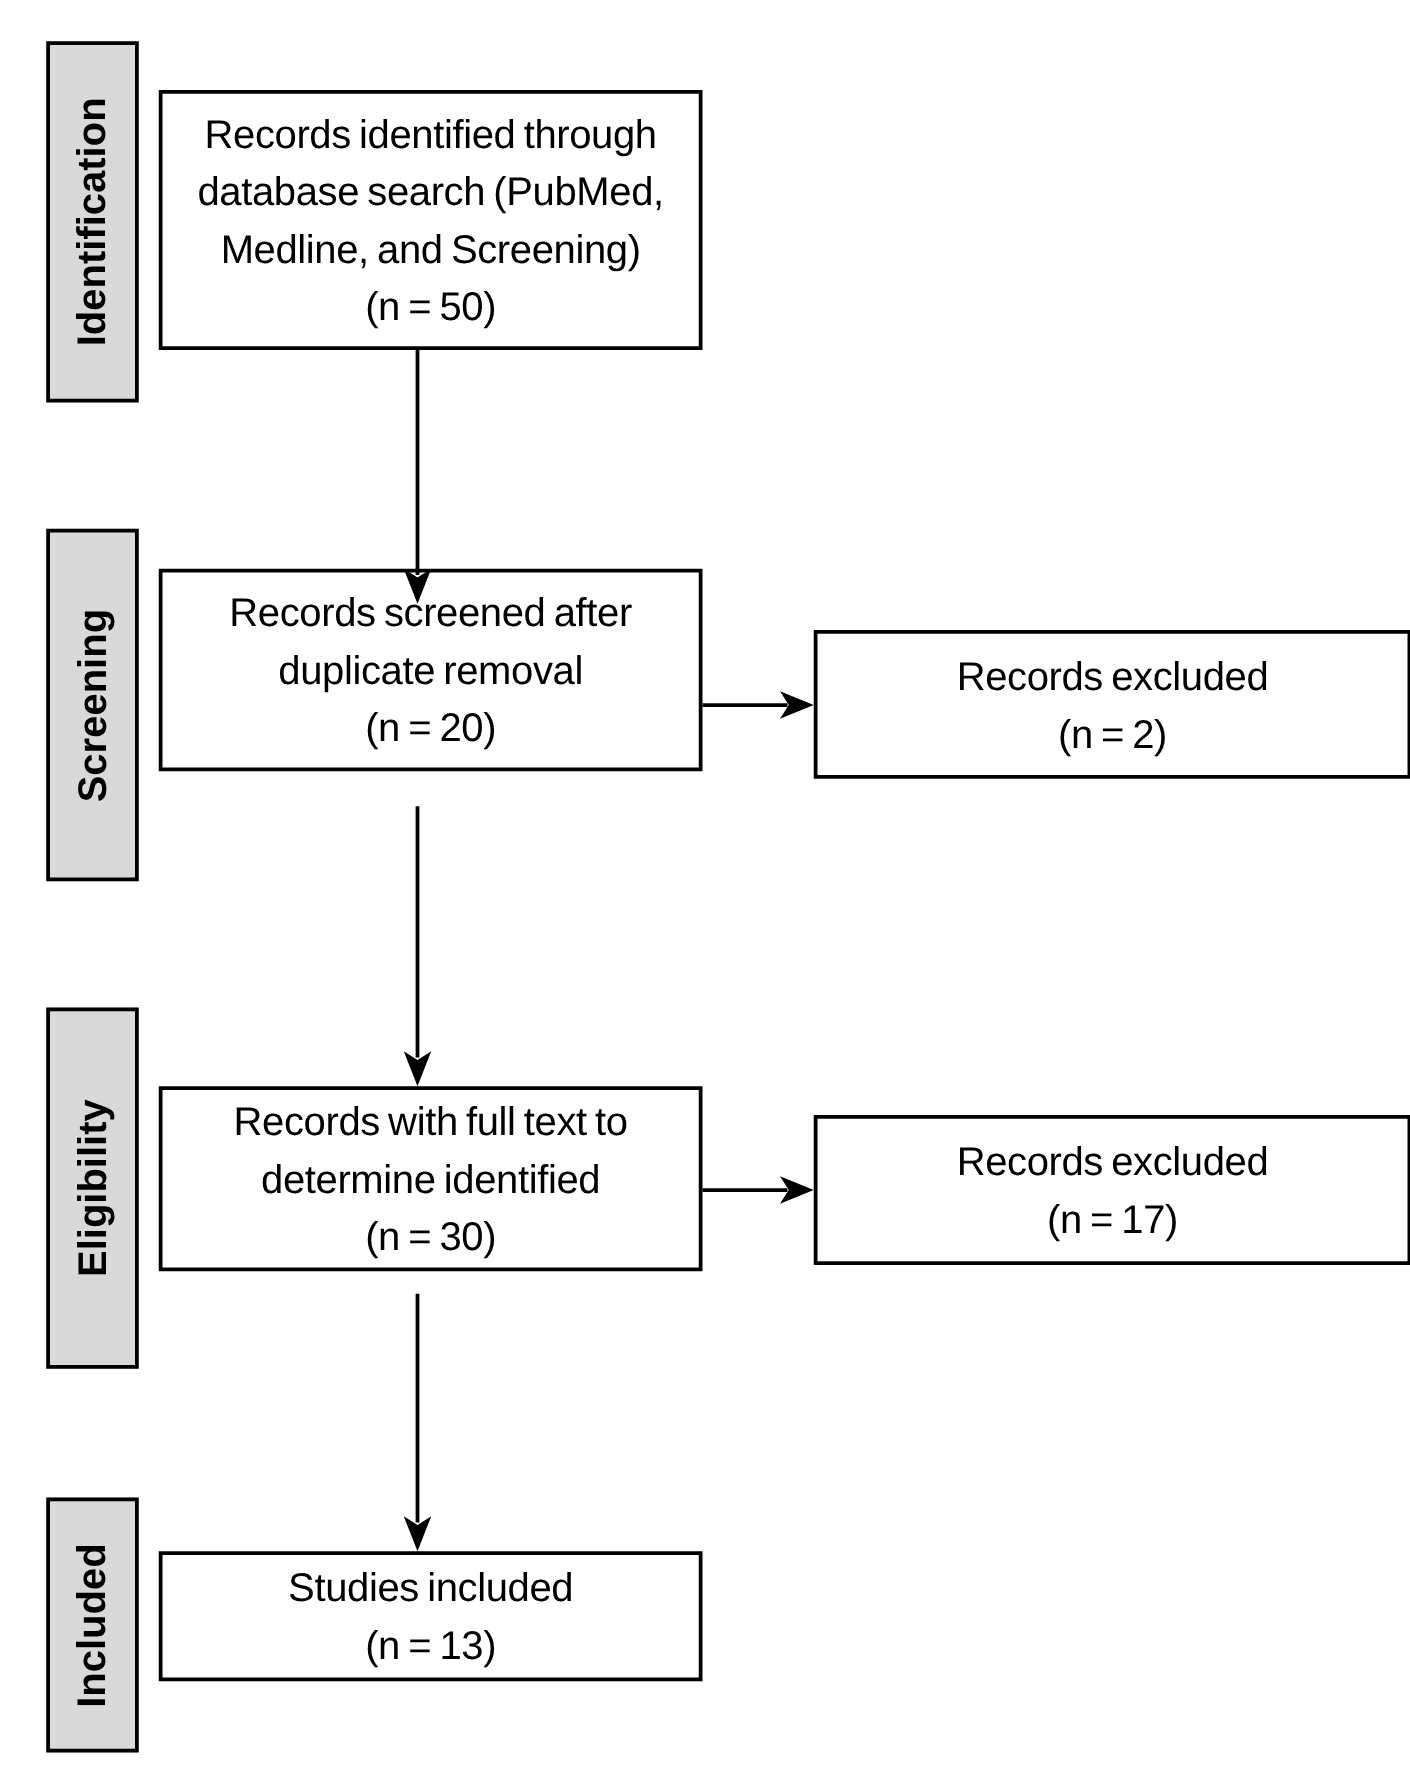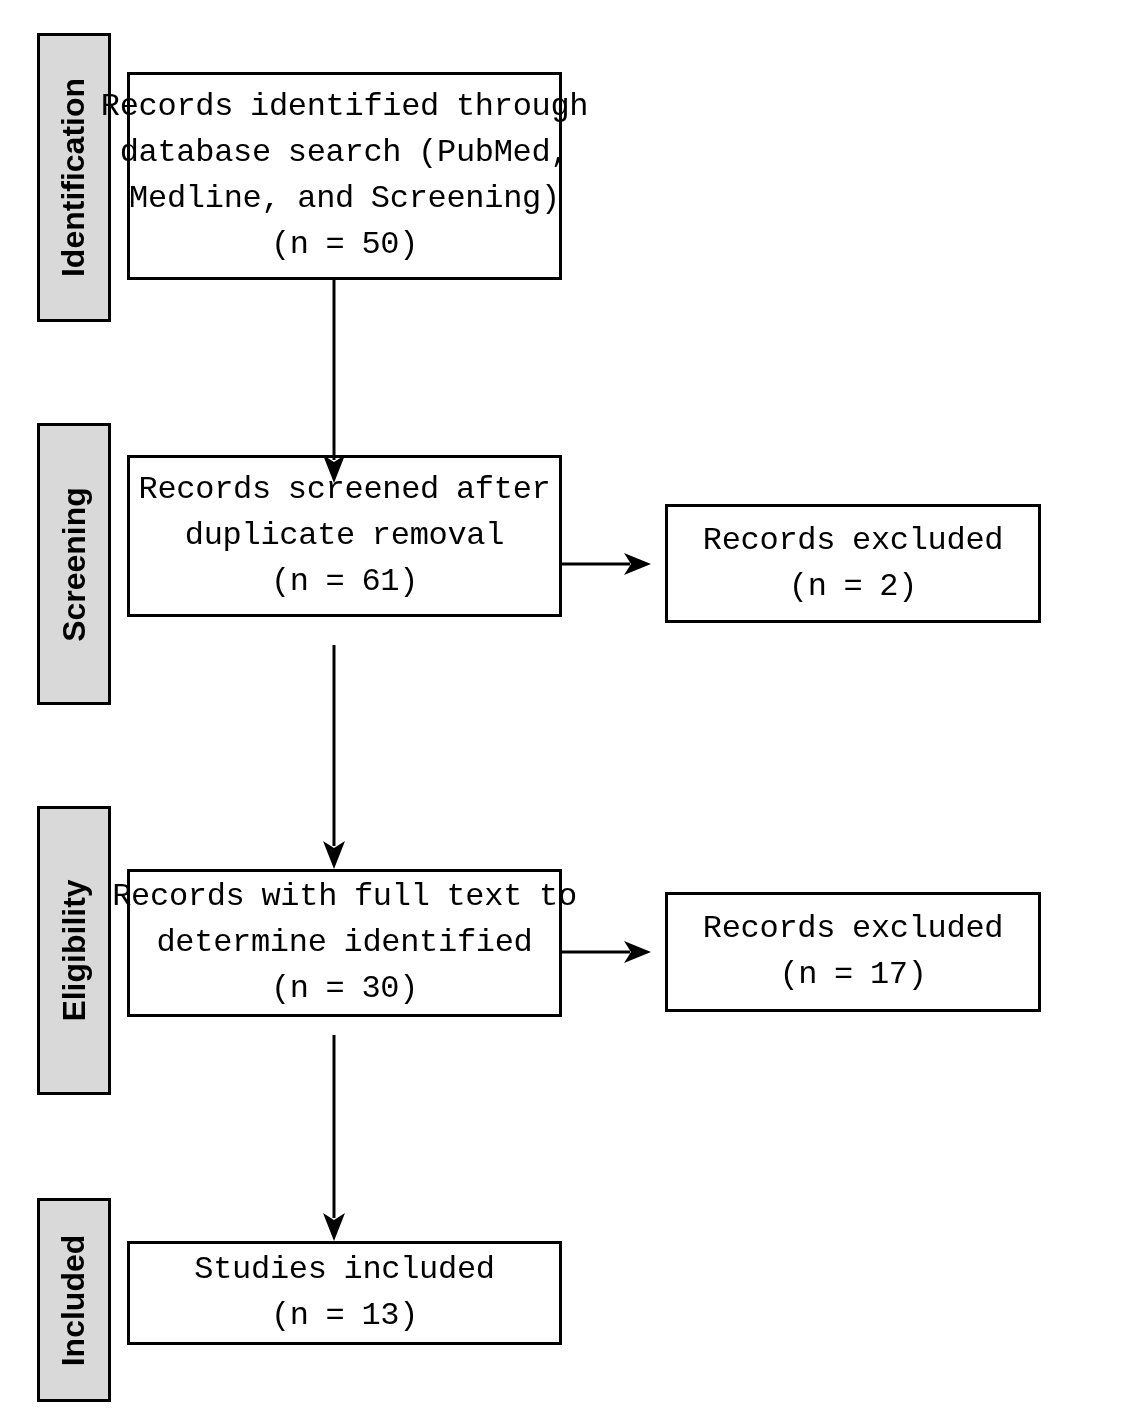--- a/index.html
+++ b/index.html
@@ -47,24 +47,23 @@
     display: flex;
     flex-direction: column;
     align-items: center;
     justify-content: center;
     text-align: center;
     font-size: 32px;
     line-height: 46px;
     letter-spacing: -0.3px;
     word-spacing: -2px;
     color: var(--text, #000000);
-    font-family: Liberation Mono, monospace;
   }
   .fbox.main { left: 127px; width: 435px; }
-  .fbox.side { left: 665px; width: 376px; }
+  .fbox.side { left: 651px; width: 478px; }
   .tline { white-space: nowrap; }
   
   svg.arrows {
     position: absolute;
     left: 0;
     top: 0;
     pointer-events: none;
   }
   svg.arrows line {
     stroke: var(--border, #000000);
@@ -96,21 +95,21 @@
   <div class="fbox main" style="top:72px;height:208px">
     <div class="tline">Records identified through</div>
     <div class="tline">database search (PubMed,</div>
     <div class="tline">Medline, and Screening)</div>
     <div class="tline">(n = 50)</div>
   </div>
 
   <div class="fbox main" style="top:455px;height:162px">
     <div class="tline">Records screened after</div>
     <div class="tline">duplicate removal</div>
-    <div class="tline">(n = 61)</div>
+    <div class="tline">(n = 20)</div>
   </div>
 
   <div class="fbox main" style="top:869px;height:148px">
     <div class="tline">Records with full text to</div>
     <div class="tline">determine identified</div>
     <div class="tline">(n = 30)</div>
   </div>
 
   <div class="fbox main" style="top:1241px;height:104px">
     <div class="tline">Studies included</div>

